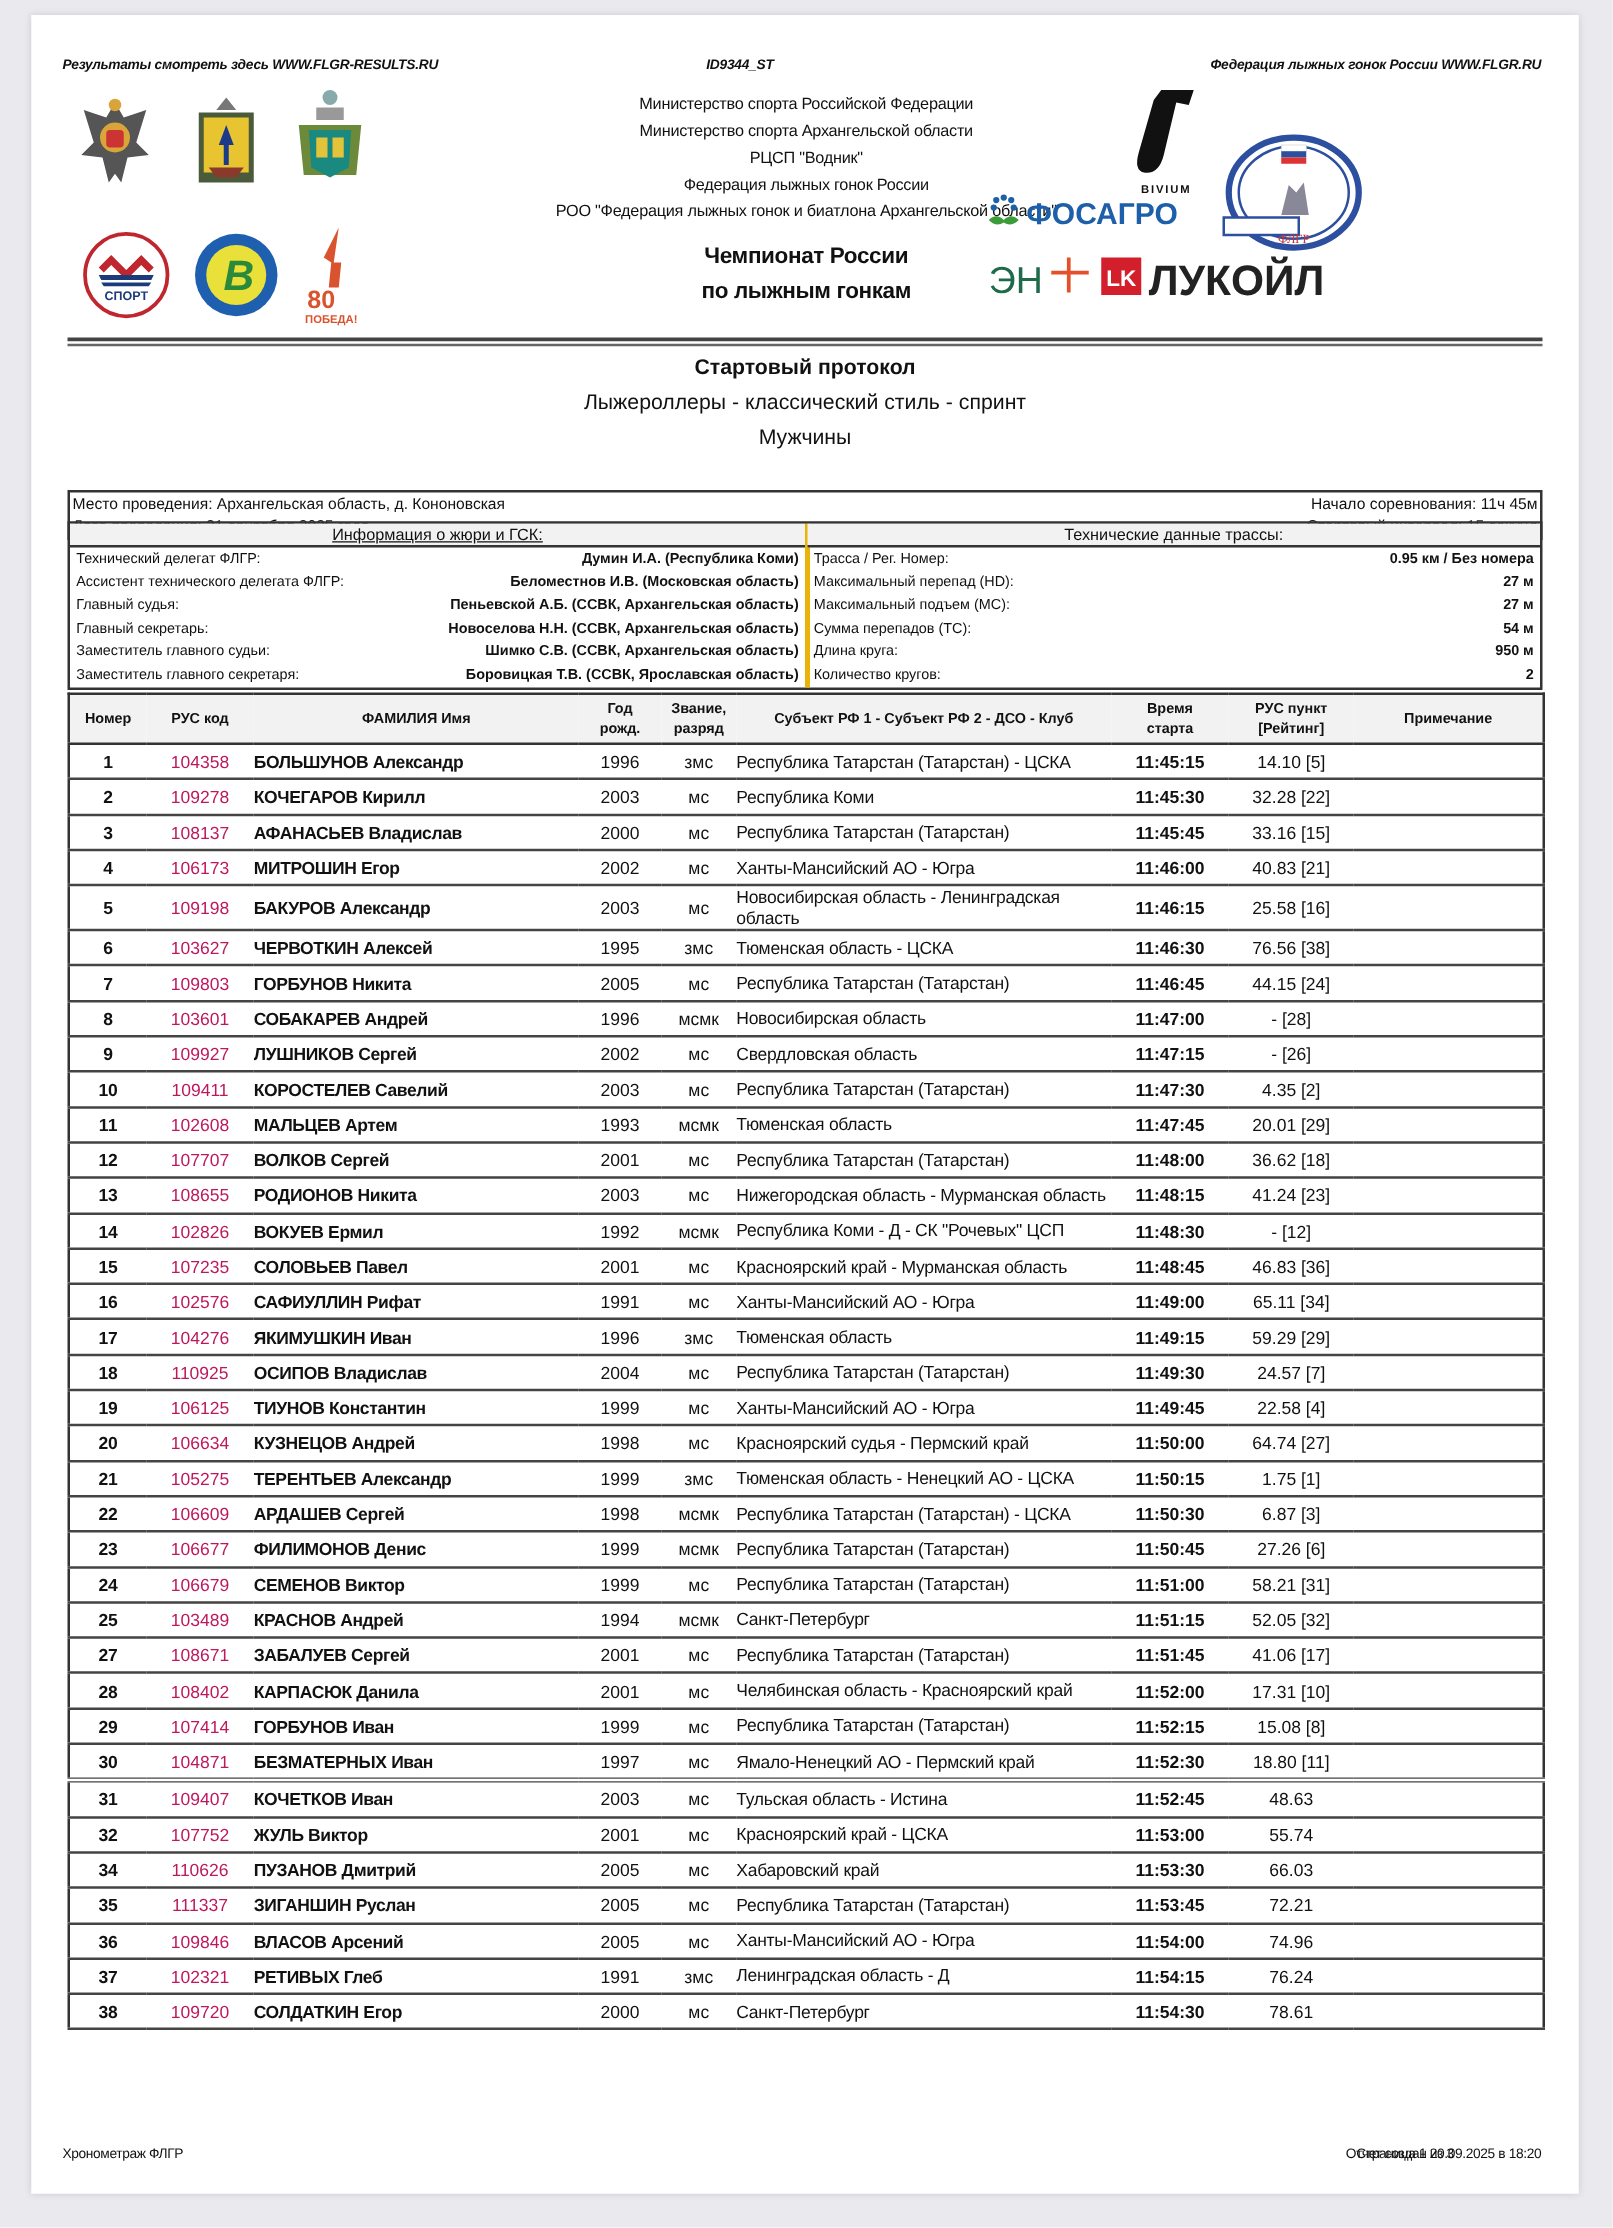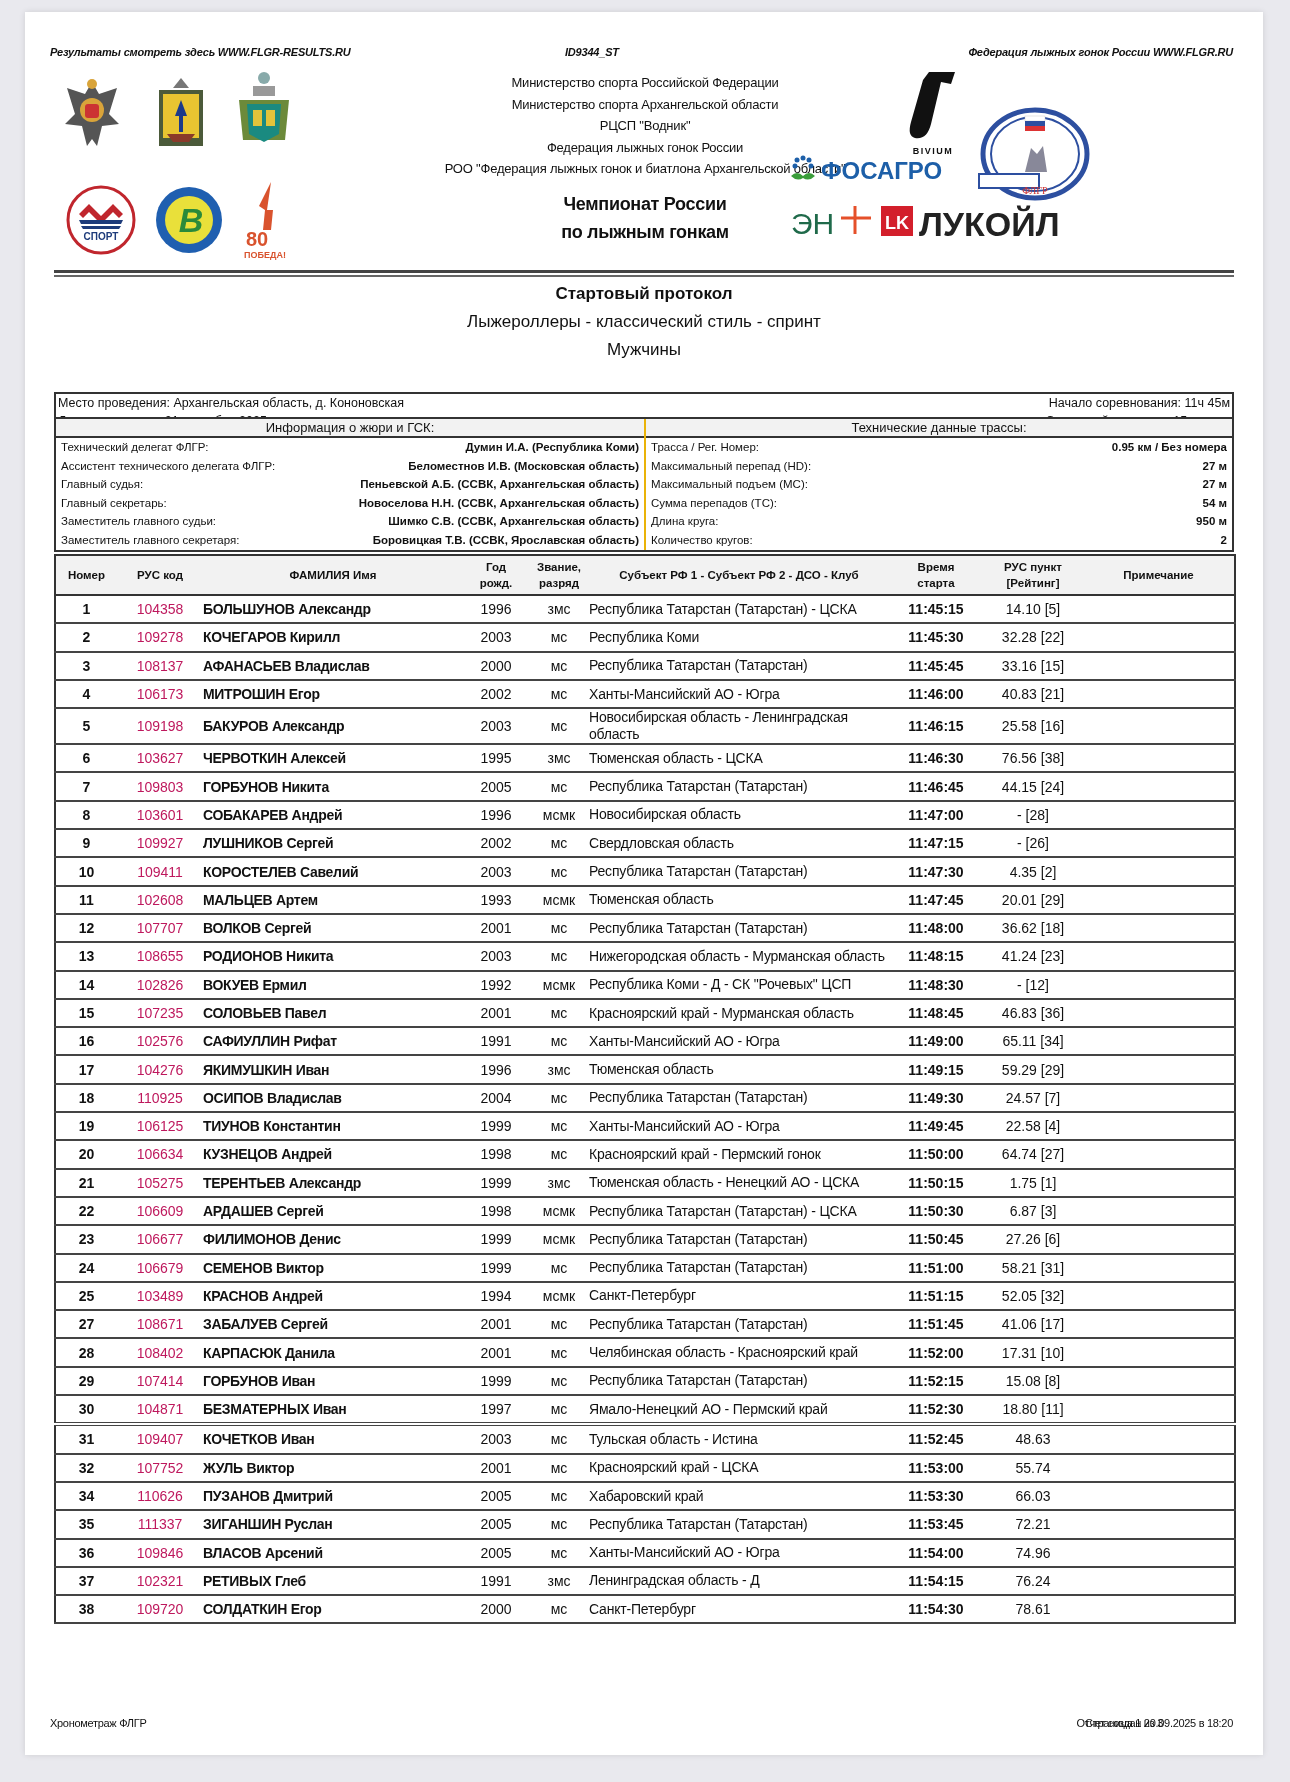--- a/index.html
+++ b/index.html
@@ -42,21 +42,21 @@
     border: 2px solid #333; font-size: 12.5px; line-height: 18px; margin-top: 20px;
   }
   .infobox .l { position: absolute; left: 2px; }
   .infobox .r { position: absolute; right: 2px; text-align: right; }
 
   .jury {
     position: absolute; left: 29px; top: 405px; width: 1176px; height: 131px;
     border: 2px solid #333; font-size: 11.5px;
   }
   .jury .col { position: absolute; top: 0; height: 131px; }
-  .jury .colL { left: 0; width: 588px; border-right: 2px solid #eab308; }
+  .jury .colL { left: 0; width: 588px; border-right: 4px solid #eab308; text-decoration: underline; }
   .jury .colR { left: 590px; width: 586px; }
   .jury .hd {
     height: 17px; line-height: 17px; text-align: center; font-size: 13px;
     background: #f2f2f2; border-bottom: 2px solid #333;
   }
   .jury .row { position: relative; height: 18.6px; line-height: 18.6px; }
   .jury .row .k { position: absolute; left: 5px; }
   .jury .row .v { position: absolute; right: 5px; font-weight: bold; }
 
   table.start {
@@ -505,21 +505,21 @@
           <td class="time">11:49:45</td>
           <td class="pts">22.58 [4]</td>
           <td class="note"></td>
         </tr>
         <tr>
           <td class="num">20</td>
           <td class="rus">106634</td>
           <td class="name">КУЗНЕЦОВ Андрей</td>
           <td class="year">1998</td>
           <td class="rank">мс</td>
-          <td class="subj">Красноярский край - Пермский гонок</td>
+          <td class="subj">Красноярский судья - Пермский край</td>
           <td class="time">11:50:00</td>
           <td class="pts">64.74 [27]</td>
           <td class="note"></td>
         </tr>
         <tr>
           <td class="num">21</td>
           <td class="rus">105275</td>
           <td class="name">ТЕРЕНТЬЕВ Александр</td>
           <td class="year">1999</td>
           <td class="rank">змс</td>

